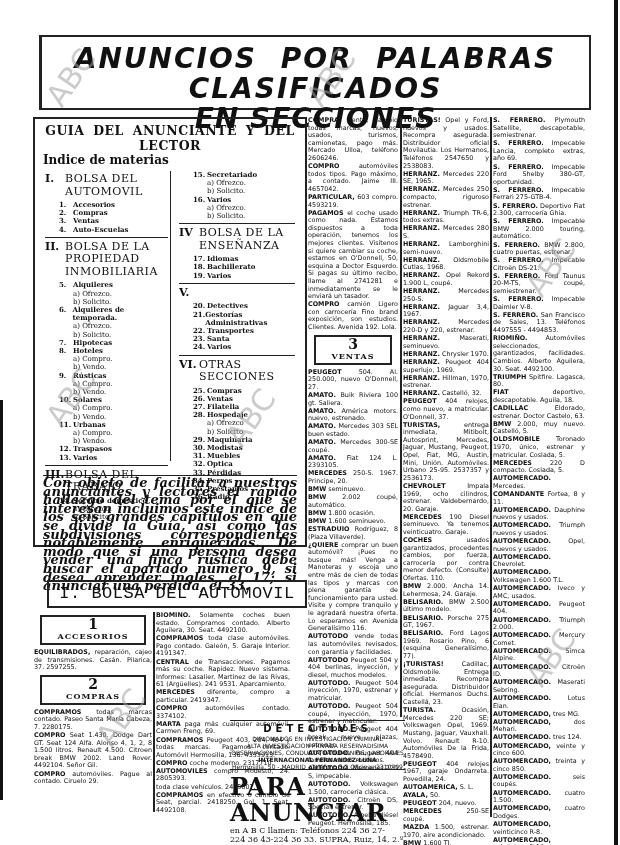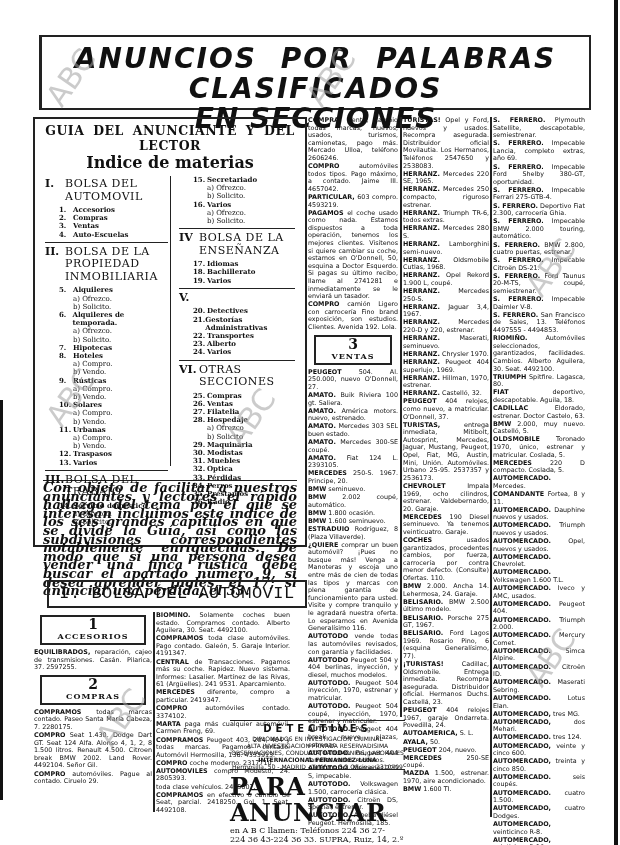--- a/index.html
+++ b/index.html
@@ -17,21 +17,21 @@
   }
   .headline .l1 { font-size: 28px; letter-spacing: 2px; word-spacing: 12px; line-height: 30px; }
   .headline .l2 { font-size: 28px; letter-spacing: 1px; line-height: 30px; }
 
   .guide {
     position: absolute; left: 33px; top: 117px; width: 274px; height: 430px;
     border: 2px solid #222; padding: 4px 8px;
     font-family: "DejaVu Serif", serif;
   }
   .guide-title { text-align: center; font-weight: bold; font-size: 12.5px; letter-spacing: 0.5px; word-spacing: 4px; }
-  .guide-sub { text-align: center; font-weight: bold; font-size: 16px; margin-bottom: 4px; }
+  .guide-sub { text-align: left; font-weight: bold; font-size: 12px; margin-bottom: 4px; }
   .guide-cols { display: flex; position: relative; height: 290px; }
   .guide-col { width: 50%; padding: 0 2px; font-size: 7px; line-height: 8.2px; }
   .guide-col.right { border-left: 1.5px solid #222; padding-left: 8px; }
   .gsec { display: flex; font-size: 11px; line-height: 12.5px; margin: 2px 0 3px; }
   .gsec .num { width: 20px; font-weight: bold; }
   .gsec .name { flex: 1; letter-spacing: 0.5px; }
   .gitem { display: flex; padding-left: 14px; font-weight: bold; }
   .gitem .n { width: 14px; }
   .gsubitem { display: flex; padding-left: 28px; }
   .gsep { border-top: 1.5px solid #222; margin: 3px 0; }
@@ -215,21 +215,21 @@
         <div class="gitem">
           <span class="n">21.</span>
           <span>Gestorías Administrativas</span>
         </div>
         <div class="gitem">
           <span class="n">22.</span>
           <span>Transportes</span>
         </div>
         <div class="gitem">
           <span class="n">23.</span>
-          <span>Alberto</span>
+          <span>Santa</span>
         </div>
         <div class="gitem">
           <span class="n">24.</span>
           <span>Varios</span>
         </div>
         <div class="gsep"></div>
         <div class="gsec">
           <span class="num">VI.</span>
           <span class="name">OTRAS SECCIONES</span>
         </div>
@@ -385,20 +385,21 @@
     <p><b>PEUGEOT</b> <span>404 relojes, como nuevo, a matricular. O'Donnell, 37.</span></p>
     <p><b>TURISTAS,</b> <span>entrega inmediata, Mitibolt, Autosprint, Mercedes, Jaguar, Mustang, Peugeot, Opel, Fiat, MG, Austin, Mini, Unión. Automóviles. Urbano 25-95. 2537357 y 2536173.</span></p>
     <p><b>CHEVROLET</b> <span>Impala 1969, ocho cilindros, estrenar. Valdebernardo, 20. Garaje.</span></p>
     <p><b>MERCEDES</b> <span>190 Diesel seminuevo. Ya tenemos veinticuatro. Garaje.</span></p>
     <p><b>COCHES</b> <span>usados garantizados, procedentes cambios, por fuerza, carrocería por contra menor defecto. (Consulte) Ofertas. 110.</span></p>
     <p><b>BMW</b> <span>2.000. Ancha 14. Lehermosa, 24. Garaje.</span></p>
     <p><b>BELISARIO.</b> <span>BMW 2.500 último modelo.</span></p>
     <p><b>BELISARIO.</b> <span>Porsche 275 GT, 1967.</span></p>
     <p><b>BELISARIO.</b> <span>Ford Lagos 1969. Rosario Pino, 6 (esquina Generalísimo, 77).</span></p>
     <p><b>¡TURISTAS!</b> <span>Cadillac, Oldsmobile. Entrega inmediata. Recompra asegurada. Distribuidor oficial. Hermanos Duchs. Castellá, 23.</span></p>
+    <p><b>TURISTA.</b> <span>Ocasión, Mercedes 220 SE; Volkswagen Opel, 1969. Mustang, Jaguar, Vauxhall. Volvo. Renault R-10. Automóviles De la Frida, 4578490.</span></p>
     <p><b>PEUGEOT</b> <span>404 relojes 1967, garaje Ondarreta. Povedilla, 24.</span></p>
     <p><b>AUTOAMERICA,</b> <span>S. L.</span></p>
     <p><b>AYALA,</b> <span>50.</span></p>
     <p><b>PEUGEOT</b> <span>204, nuevo.</span></p>
     <p><b>MERCEDES</b> <span>250-SE coupé.</span></p>
     <p><b>MAZDA</b> <span>1.500, estrenar. 1970, aire acondicionado.</span></p>
     <p><b>BMW</b> <span>1.600 TI.</span></p>
   </div>
 <div class="vrule" style="left:490px; top:117px; height:700px;"></div>
 

